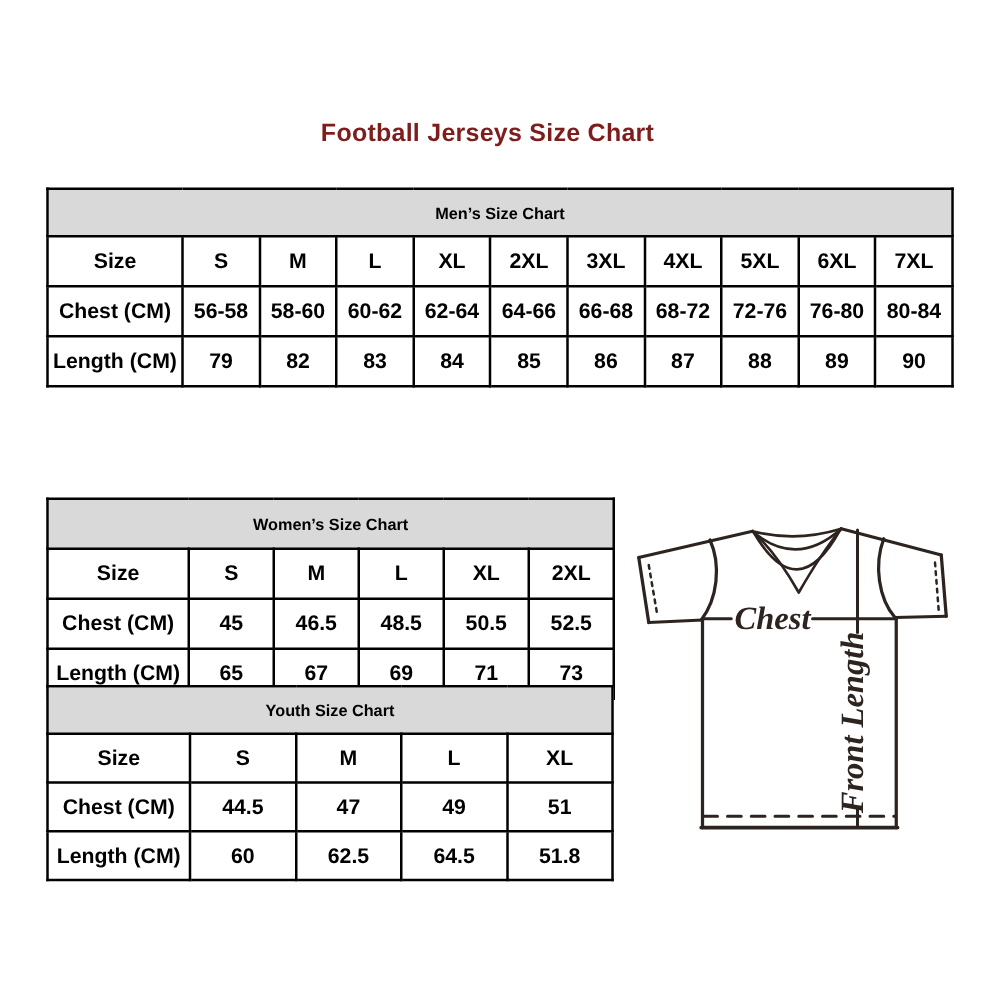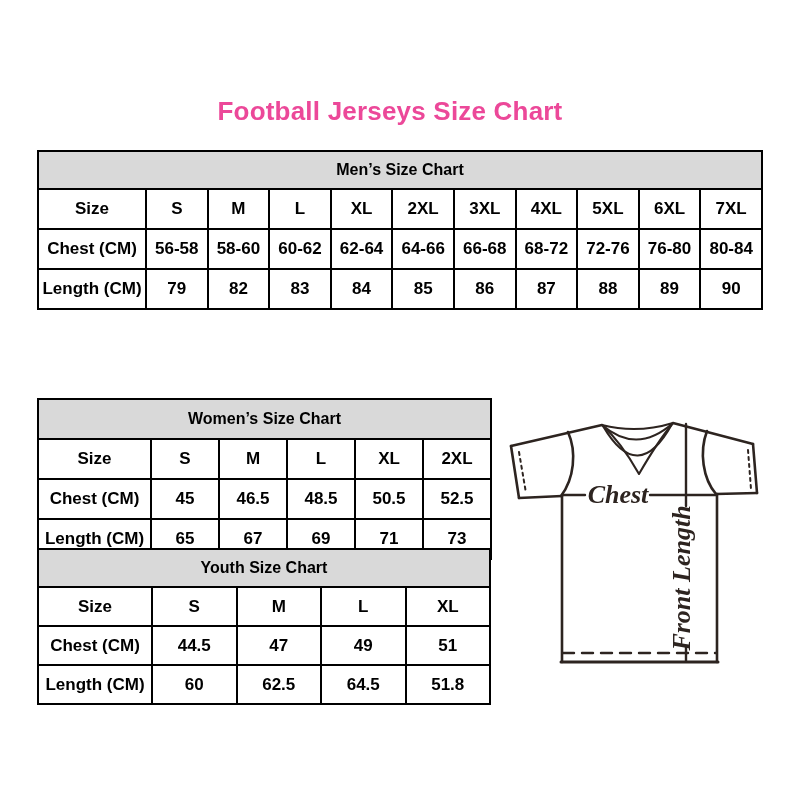--- a/index.html
+++ b/index.html
@@ -1,26 +1,26 @@
 <!DOCTYPE html>
 <html><head>
 <meta charset="utf-8">
 <style>
   html,body{margin:0;padding:0;background:#ffffff;width:800px;height:800px;overflow:hidden;
             font-family:"Liberation Sans", sans-serif;}
   #stage{position:relative;width:800px;height:800px;background:#fff;}
 
   #page-title{position:absolute;top:96px;left:0;width:780px;text-align:center;
-              font-size:26px;font-weight:bold;color:#ec4899;letter-spacing:0.2px;}
+              font-size:20px;font-weight:bold;color:#7f1d1d;letter-spacing:0.2px;}
 
   table.size-table{position:absolute;border-collapse:collapse;table-layout:fixed;background:#fff;}
   table.size-table th,table.size-table td{border:2px solid #000;text-align:center;vertical-align:middle;
               padding:0;color:#000;font-weight:bold;font-size:17px;font-family:"Liberation Sans",sans-serif;
               overflow:hidden;white-space:nowrap;}
-  table.size-table th.hdr{background:#d9d9d9;font-size:16px;}
+  table.size-table th.hdr{background:#d9d9d9;font-size:13px;}
 
   #mens-table{left:37px;top:150px;width:726px;}
   #mens-table tr{height:40px;}
   #mens-table tr.hdr-row{height:38px;}
 
   #womens-table{left:37px;top:365px;width:455px;margin-top:33px;}
   #womens-table tr{height:40px;}
   #womens-table tr.hdr-row{height:40px;}
 
   #youth-table{left:37px;top:548px;width:454px;}

